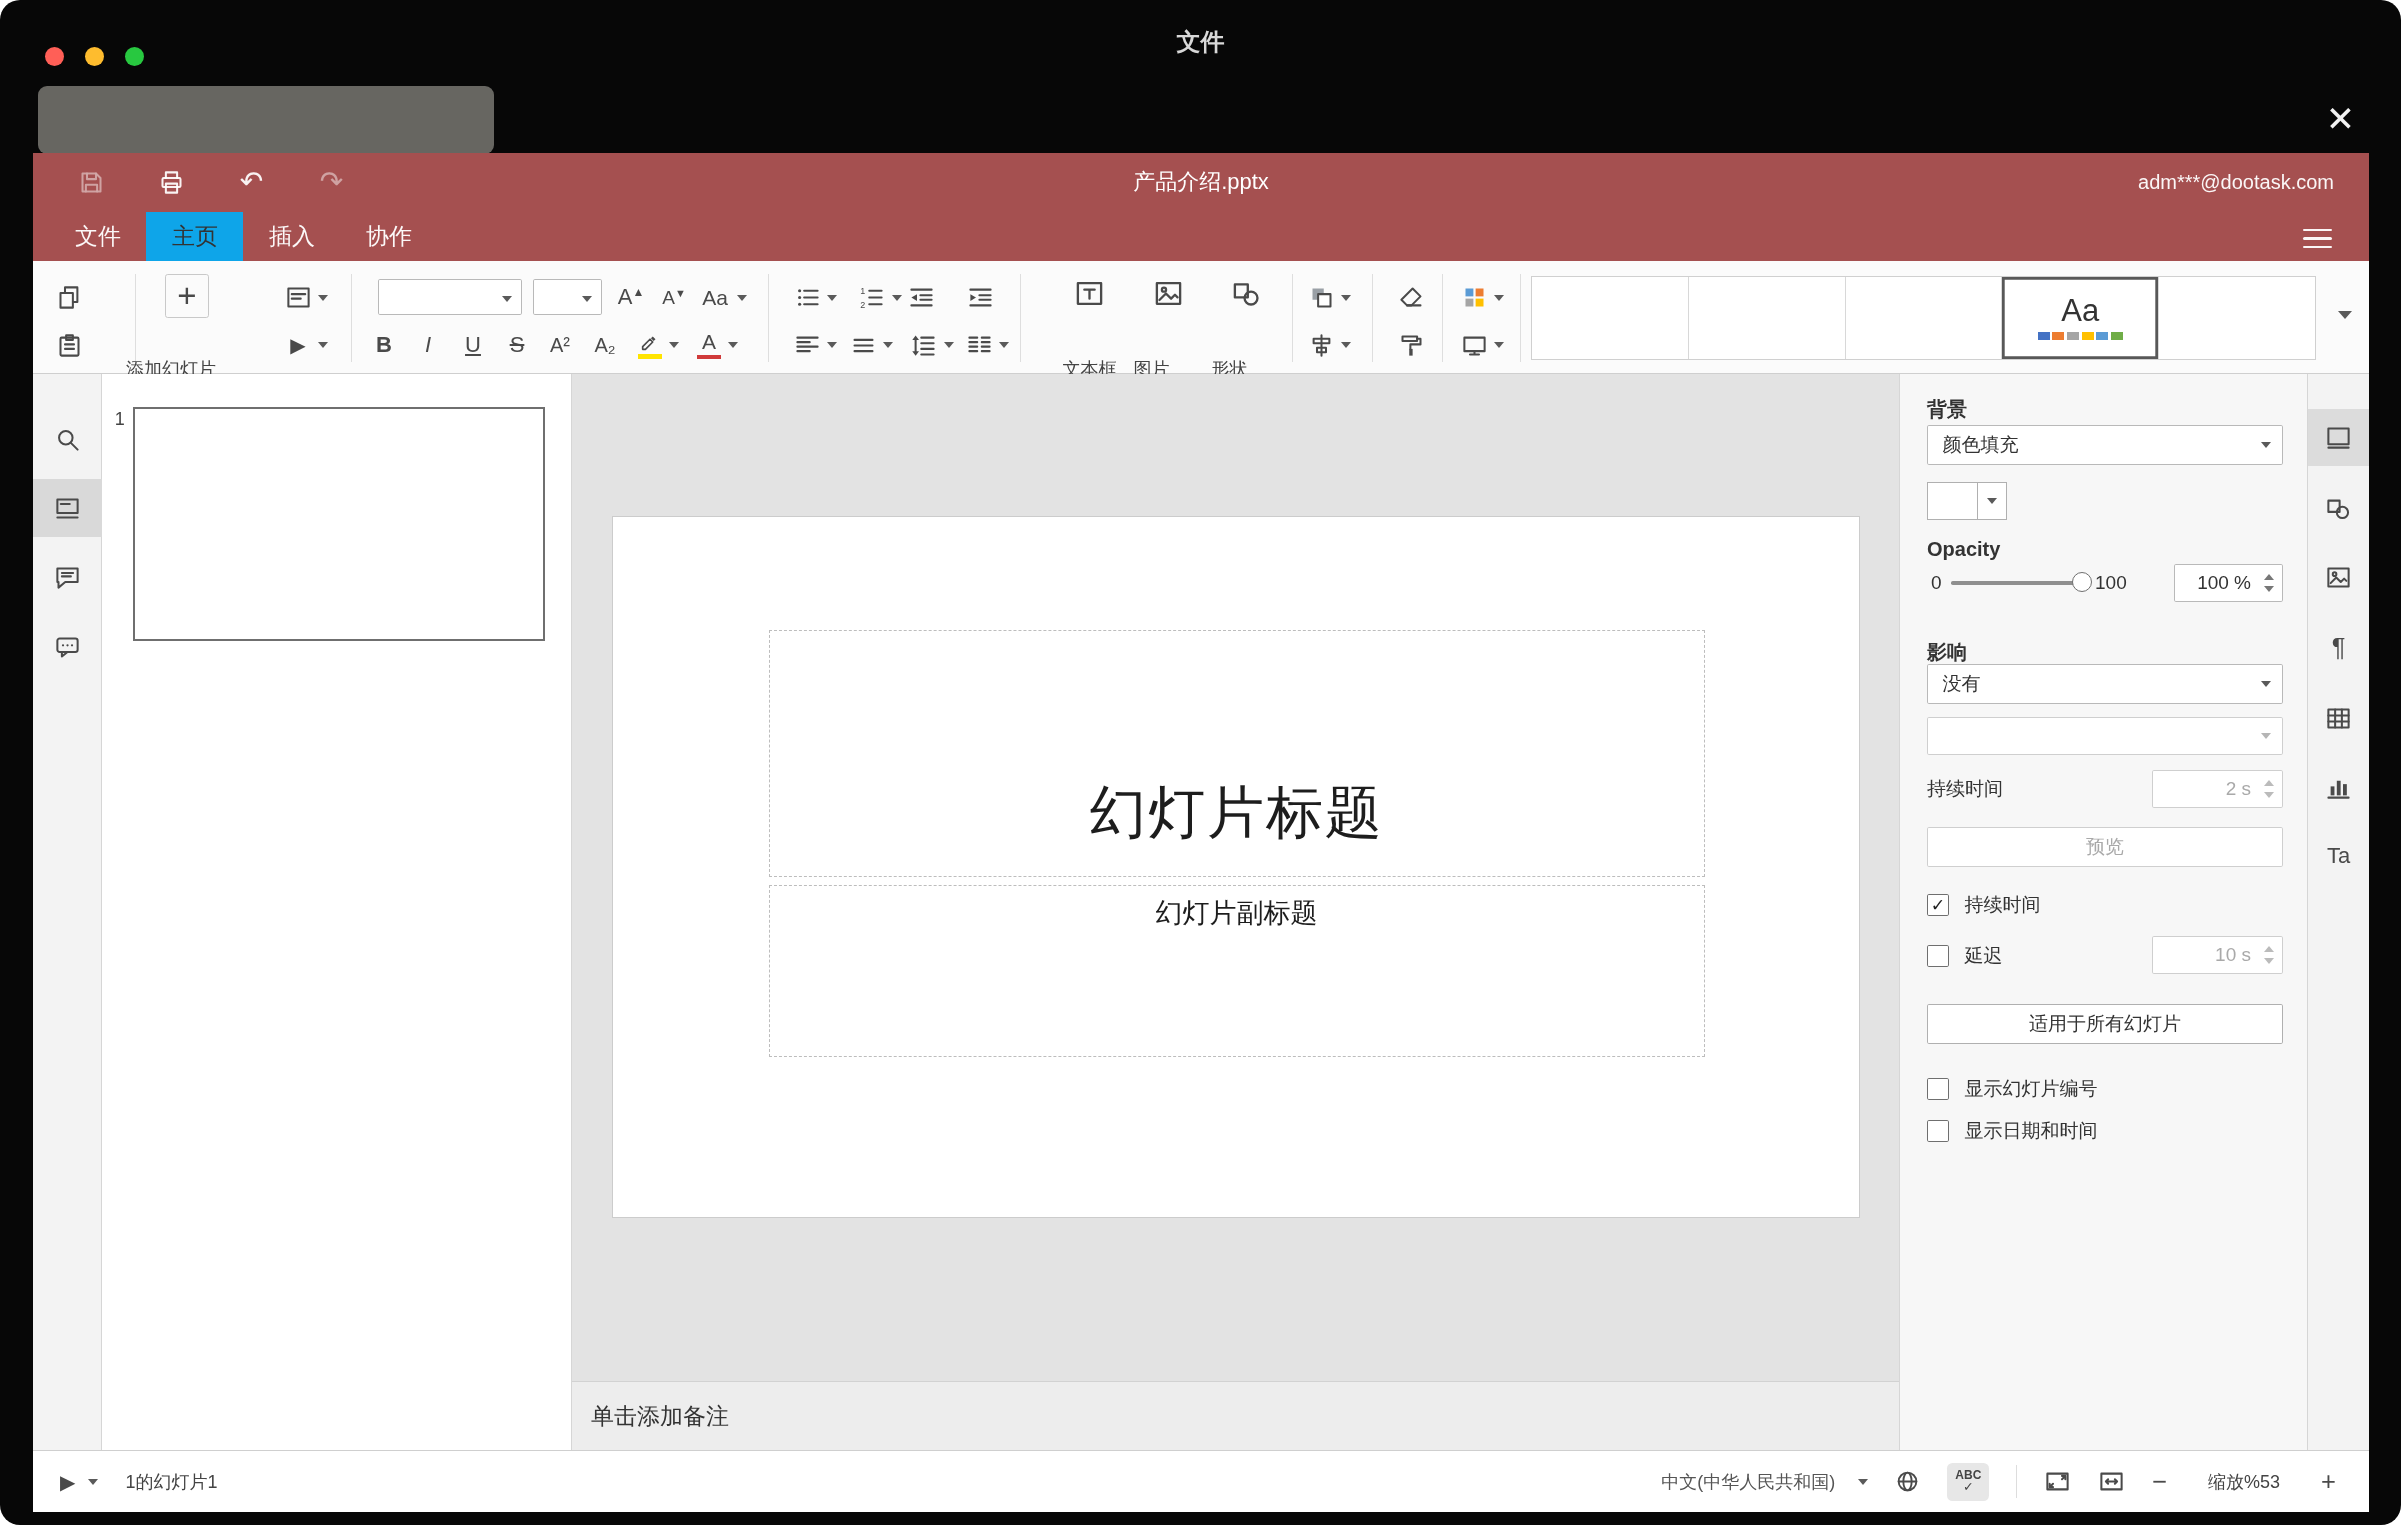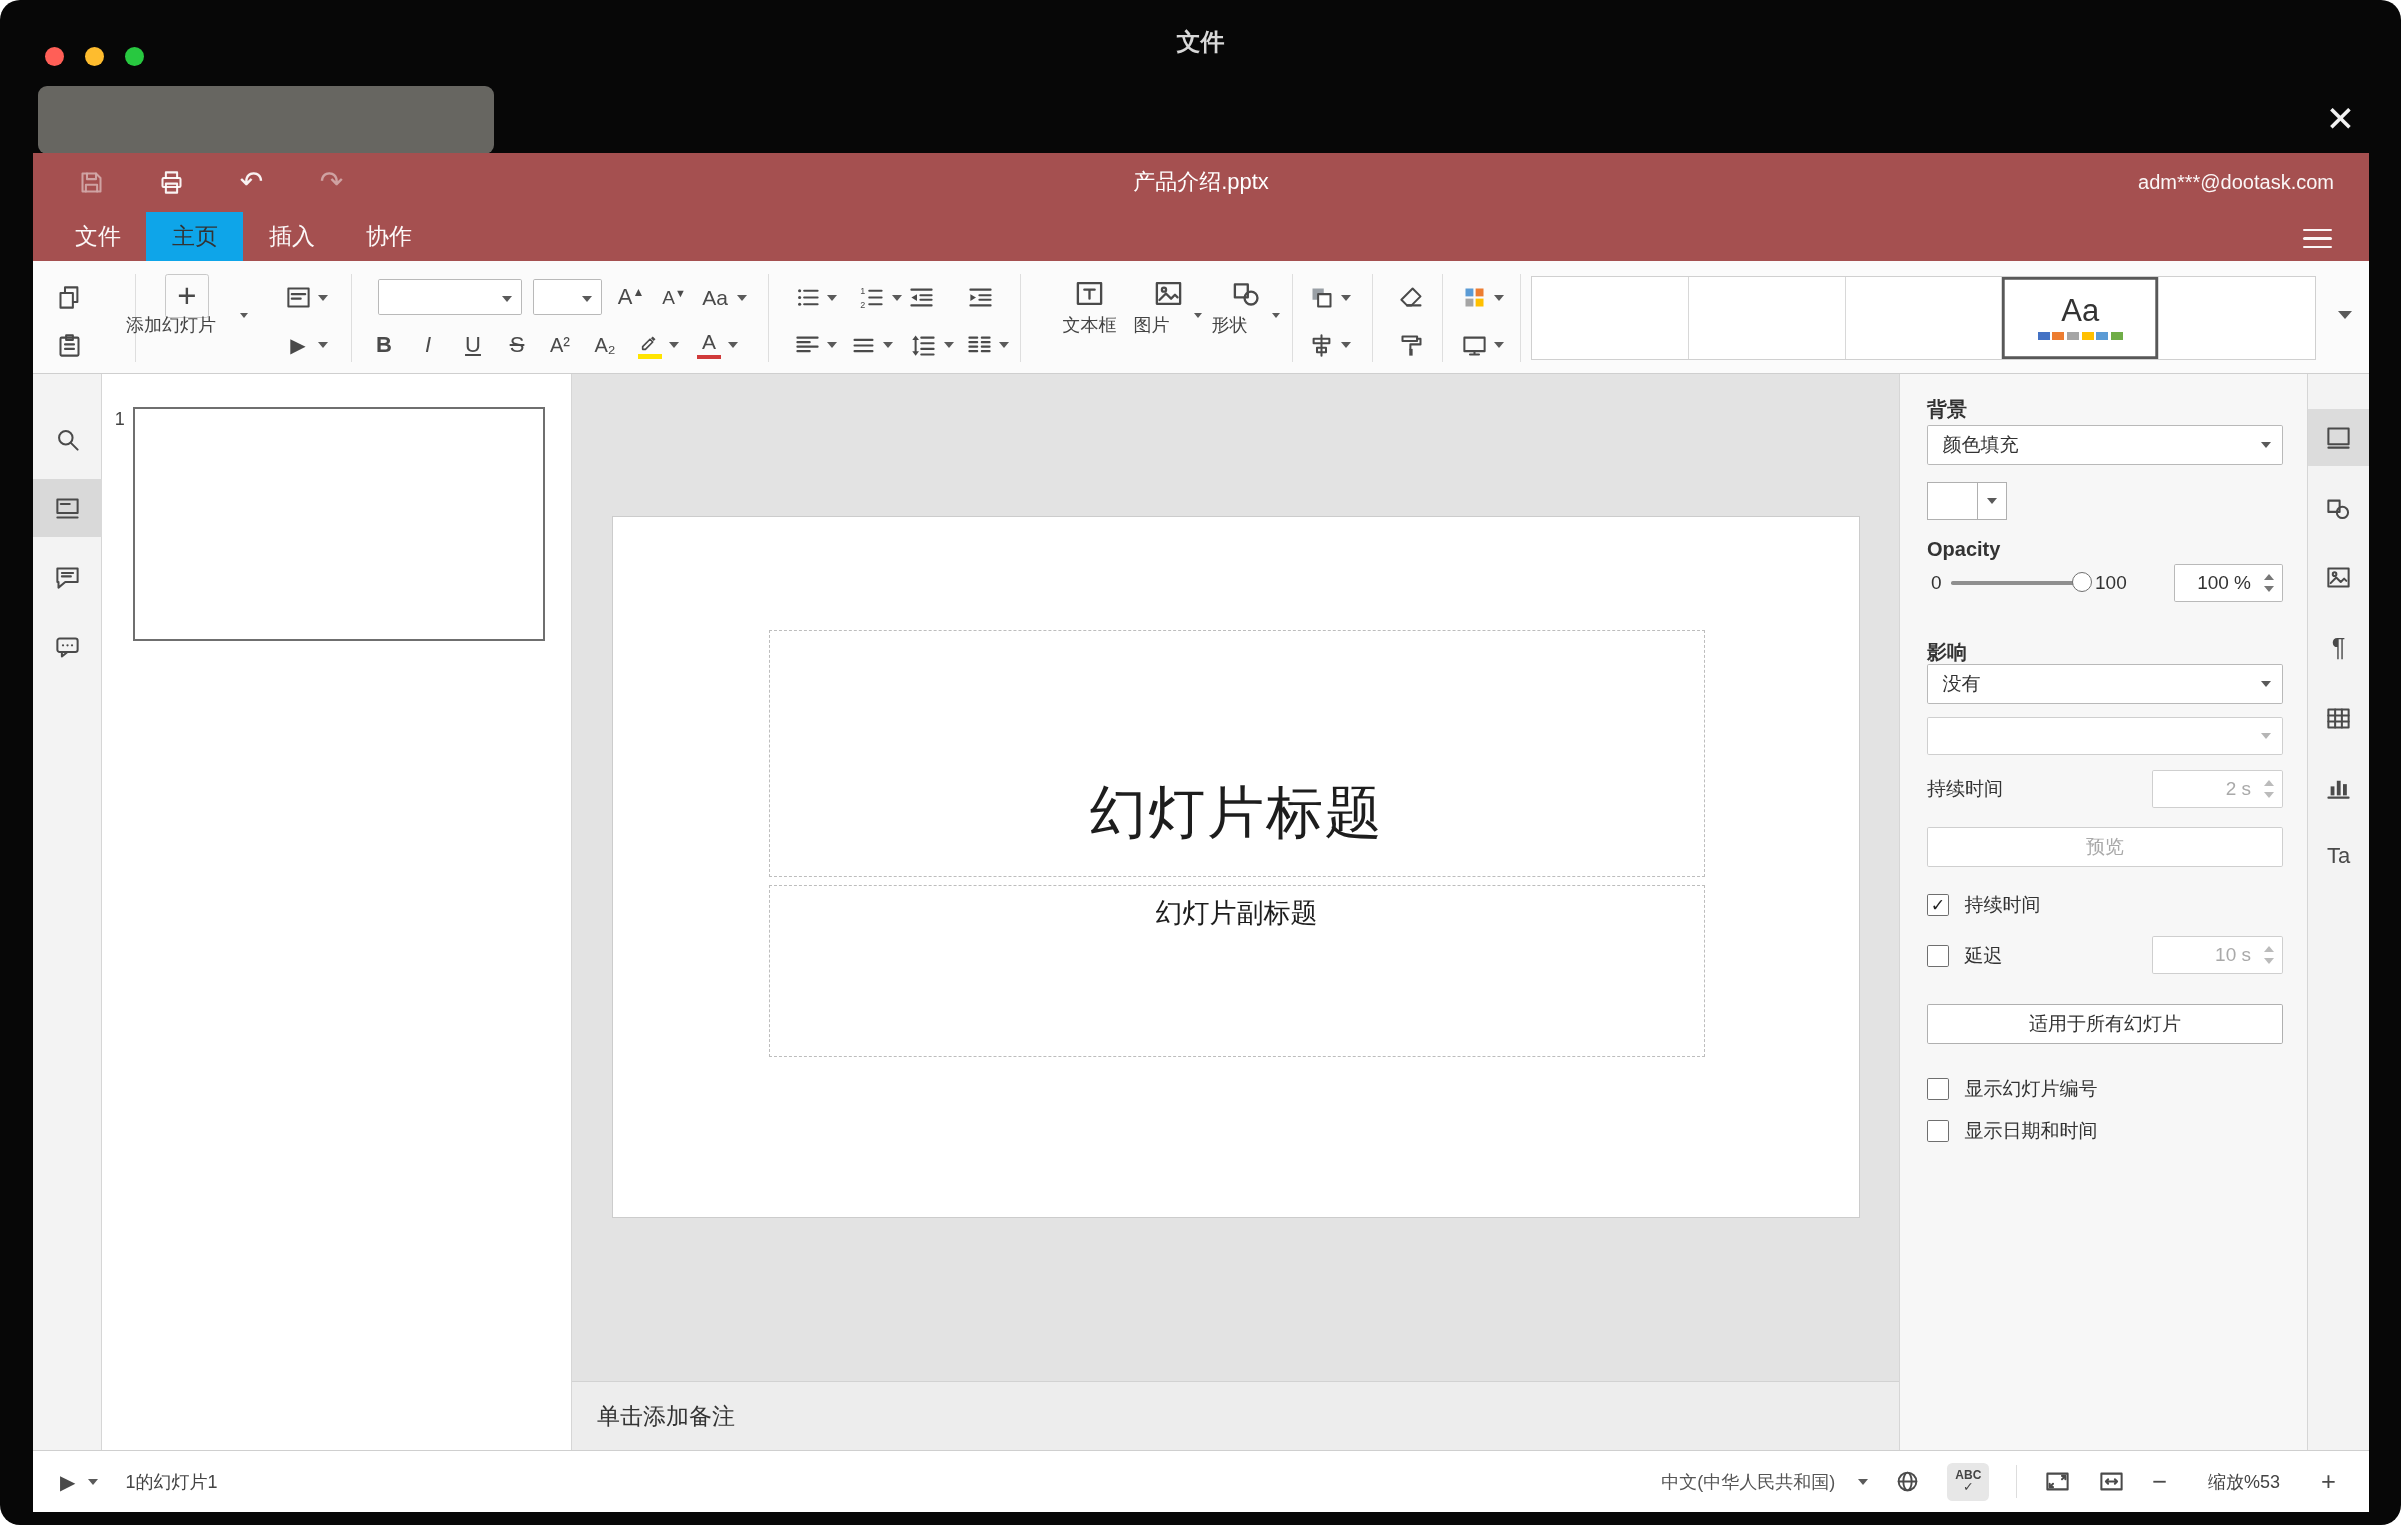--- a/index.html
+++ b/index.html
@@ -41,21 +41,21 @@
   .toolbar { position:absolute; left:0; top:108px; right:0; height:113px; background:#fbfbfb; border-bottom:0.9px solid #cfcfcf; }
   .tbtn { position:absolute; width:40px; height:40px; display:flex; align-items:center; justify-content:center; cursor:pointer; border-radius:2.7px; }
   .r1 { top:16.4px; } .r2 { top:64px; }
   .ic { width:27px; height:27px; stroke:#4a4a4a; fill:none; stroke-width:1.8; stroke-linecap:round; stroke-linejoin:round; }
   .glyph { color:#4a4a4a; font-size:24px; line-height:1; }
   .chev { position:absolute; width:0; height:0; border-left:5.5px solid transparent; border-right:5.5px solid transparent; border-top:6.4px solid #5a5a5a; cursor:pointer; }
   .chev.r1c { top:34px; } .chev.r2c { top:81px; }
   .combo { position:absolute; top:18px; height:36px; background:#fff; border:0.9px solid #b9b9b9; border-radius:1.8px; cursor:text; }
   .combo .chev { position:absolute; right:9px; top:15.5px; }
   .vsep { position:absolute; top:12.8px; height:88px; width:0.9px; background:#dedede; }
-  .tlabel { position:absolute; top:52px; height:40px; display:flex; align-items:flex-start; justify-content:center; gap:24px;
+  .tlabel { position:absolute; top:80px; height:40px; display:flex; align-items:flex-end; justify-content:center; gap:24px;
     font-size:18px; color:#444; cursor:pointer; }
   .tlabel .chev { position:static; border-top-width:5.5px; border-left-width:4.6px; border-right-width:4.6px; }
   .bold-l{font-weight:bold;font-size:22px;} .ital-l{font-style:italic;font-size:22px;} .und-l{text-decoration:underline;font-size:22px;}
   .str-l{text-decoration:line-through;font-size:22px;} .scr-l{font-size:20px;}
   .acolor { display:flex; flex-direction:column; align-items:center; line-height:1; }
   .acolor .bar { width:24px; height:4.6px; margin-top:2.7px; }
   .penwrap { display:flex; flex-direction:column; align-items:center; }
   .penwrap .bar { width:24px; height:4.6px; background:#ffe400; margin-top:0.9px; }
   .gallery { position:absolute; left:1498px; top:14.6px; width:785px; height:84px; display:flex; border:0.9px solid #d0d0d0; background:#fff; }
   .gcell { flex:1; border-right:0.9px solid #d8d8d8; background:#fff; display:flex; flex-direction:column; align-items:center; justify-content:center; cursor:pointer; }
@@ -75,21 +75,21 @@
   .thumb-num { position:absolute; left:12.8px; top:35px; font-size:18px; color:#444; }
   .thumb { position:absolute; left:31px; top:33px; width:412px; height:234px; background:#fff; border:2.7px solid #6f6f6f; cursor:pointer; }
   .canvas { flex:1; background:#e3e3e3; position:relative; }
   .slide { position:absolute; left:50%; transform:translateX(-50%); top:142px; width:1248px; height:702px; background:#fff; border:0.9px solid #cccccc; }
   .ph { position:absolute; border:1.8px dashed #bdbdbd; display:flex; flex-direction:column; align-items:center; cursor:text; }
   .ph-title { left:156px; top:113px; width:936px; height:247px; justify-content:flex-end; padding-bottom:24px; }
   .ph-sub   { left:156px; top:368px; width:936px; height:172px; justify-content:flex-start; padding-top:9px; }
   .slide-title { font-size:57px; color:#1d1d1d; letter-spacing:1.8px; }
   .slide-sub { font-size:27px; color:#1d1d1d; }
   .notes { position:absolute; left:0; right:0; bottom:0; height:69px; background:#ededed; border-top:0.9px solid #d2d2d2;
-    display:flex; align-items:center; padding-left:25px; font-size:23px; color:#333; cursor:text; }
+    display:flex; align-items:center; padding-left:19px; font-size:23px; color:#333; cursor:text; }
 
   
   .rpanel { width:408px; background:#f7f7f7; border-left:0.9px solid #d6d6d6; position:relative; font-size:19px; color:#333; }
   .rlabel { position:absolute; font-weight:bold; font-size:20px; }
   .rsel { position:absolute; background:#fff; border:0.9px solid #b9b9b9; border-radius:1.8px; display:flex; align-items:center;
     padding:0 14.6px; cursor:pointer; }
   .rsel .chev { position:absolute; right:11px; top:calc(50% - 2.7px); }
   .rsel.disabled { border-color:#cfcfcf; color:#aaa; }
   .swatch { position:absolute; left:27px; top:108px; height:38px; display:flex; cursor:pointer; }
   .swatch .color { width:51px; height:38px; background:#fff; border:0.9px solid #b0b0b0; }

